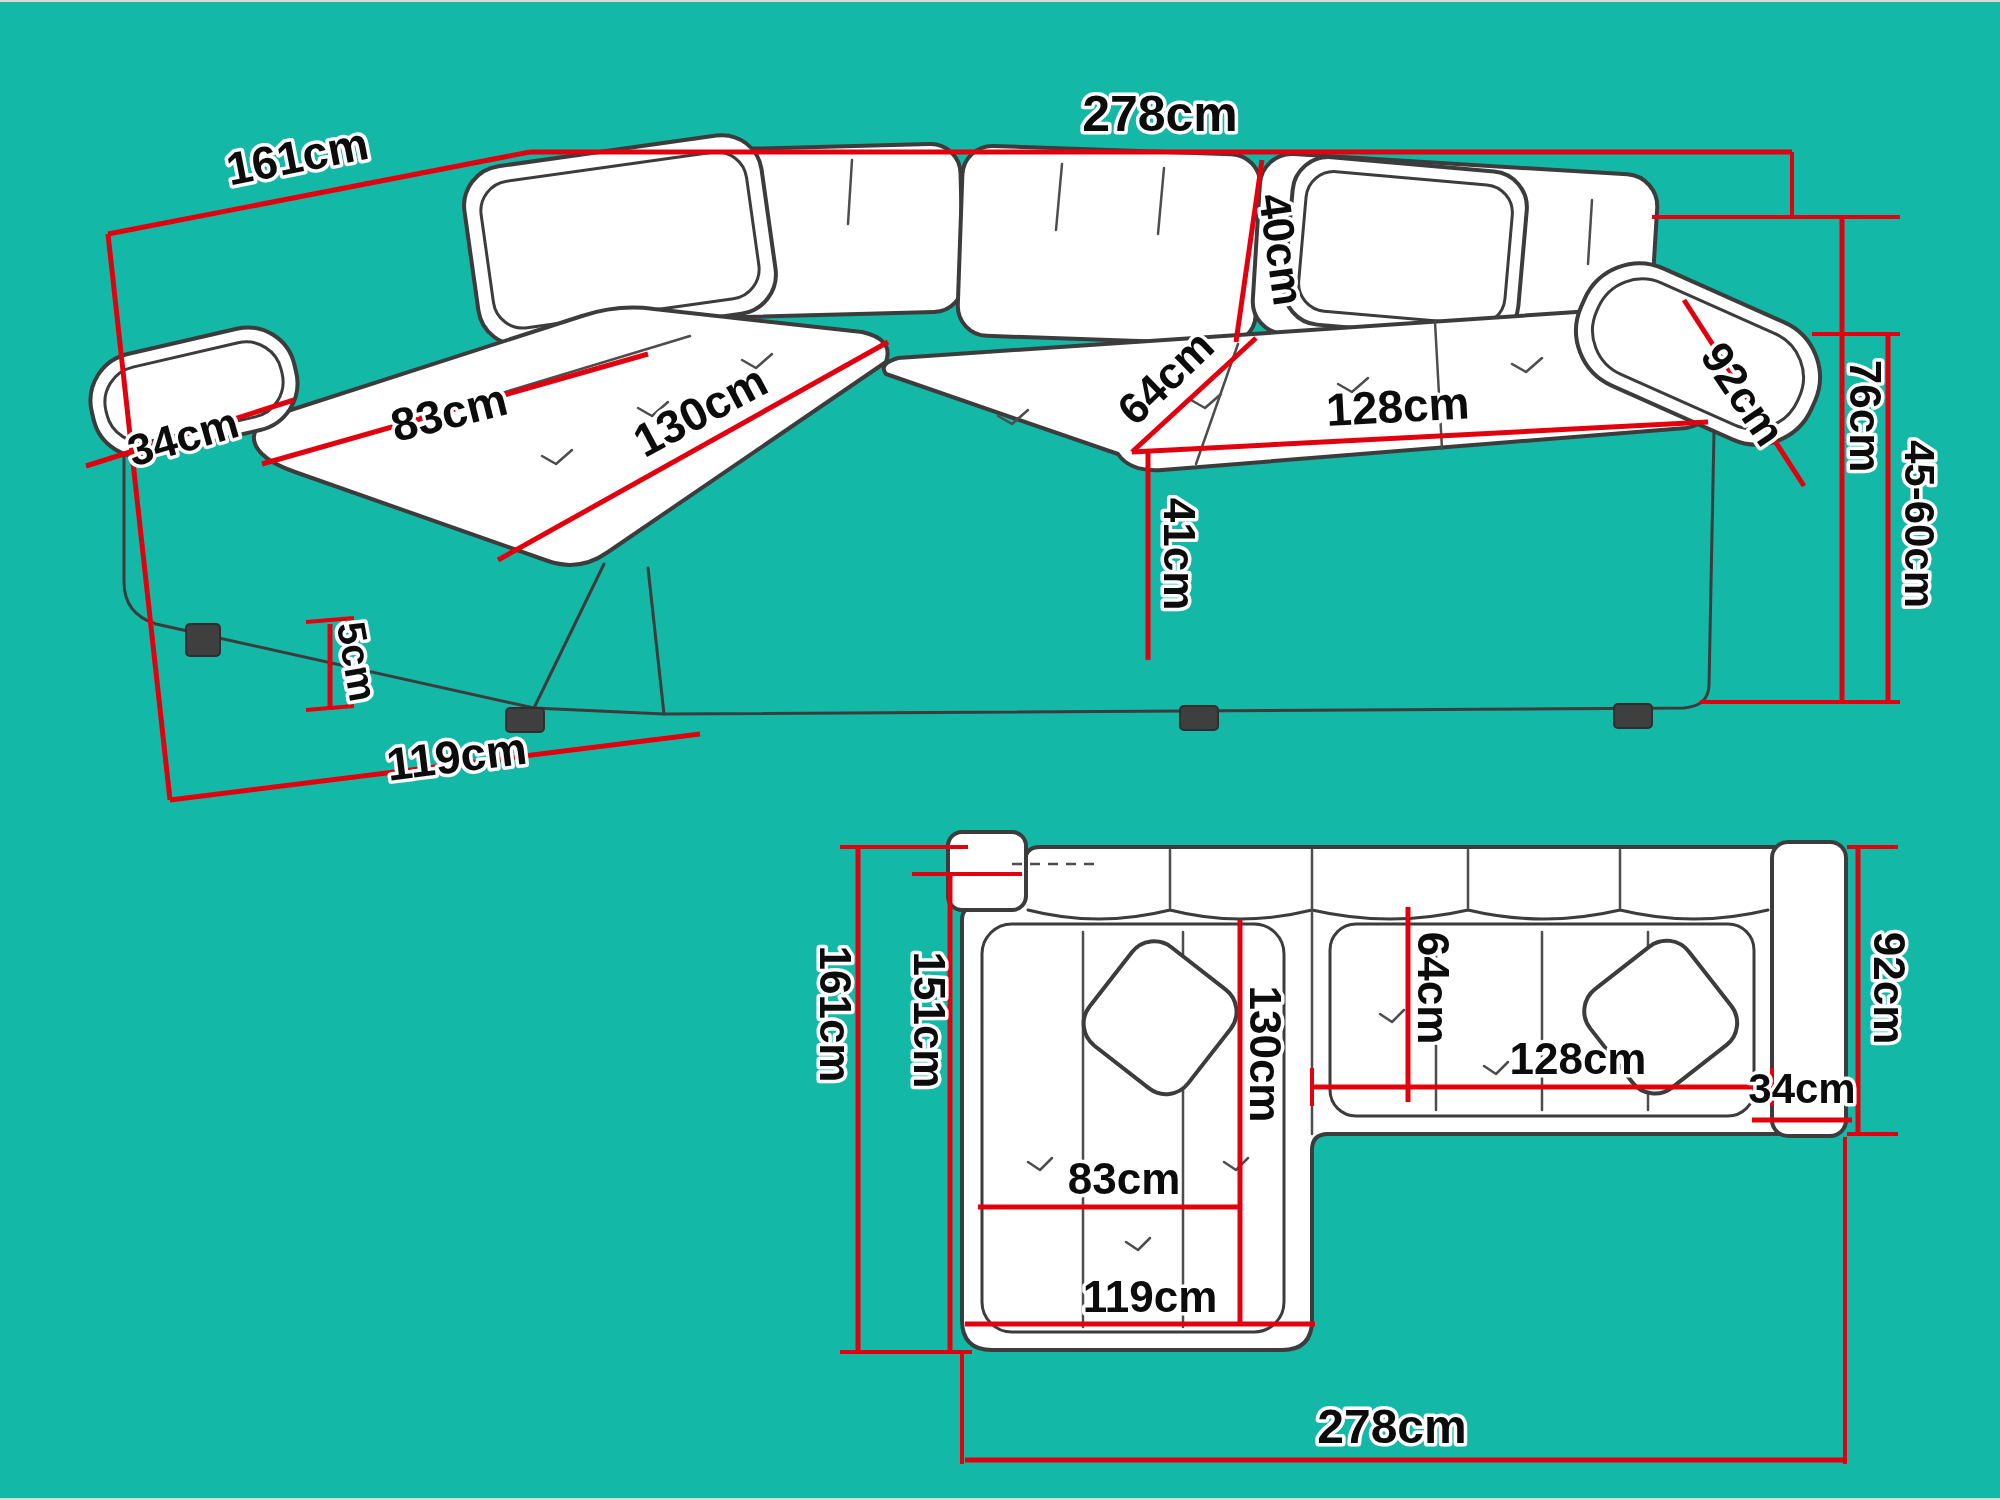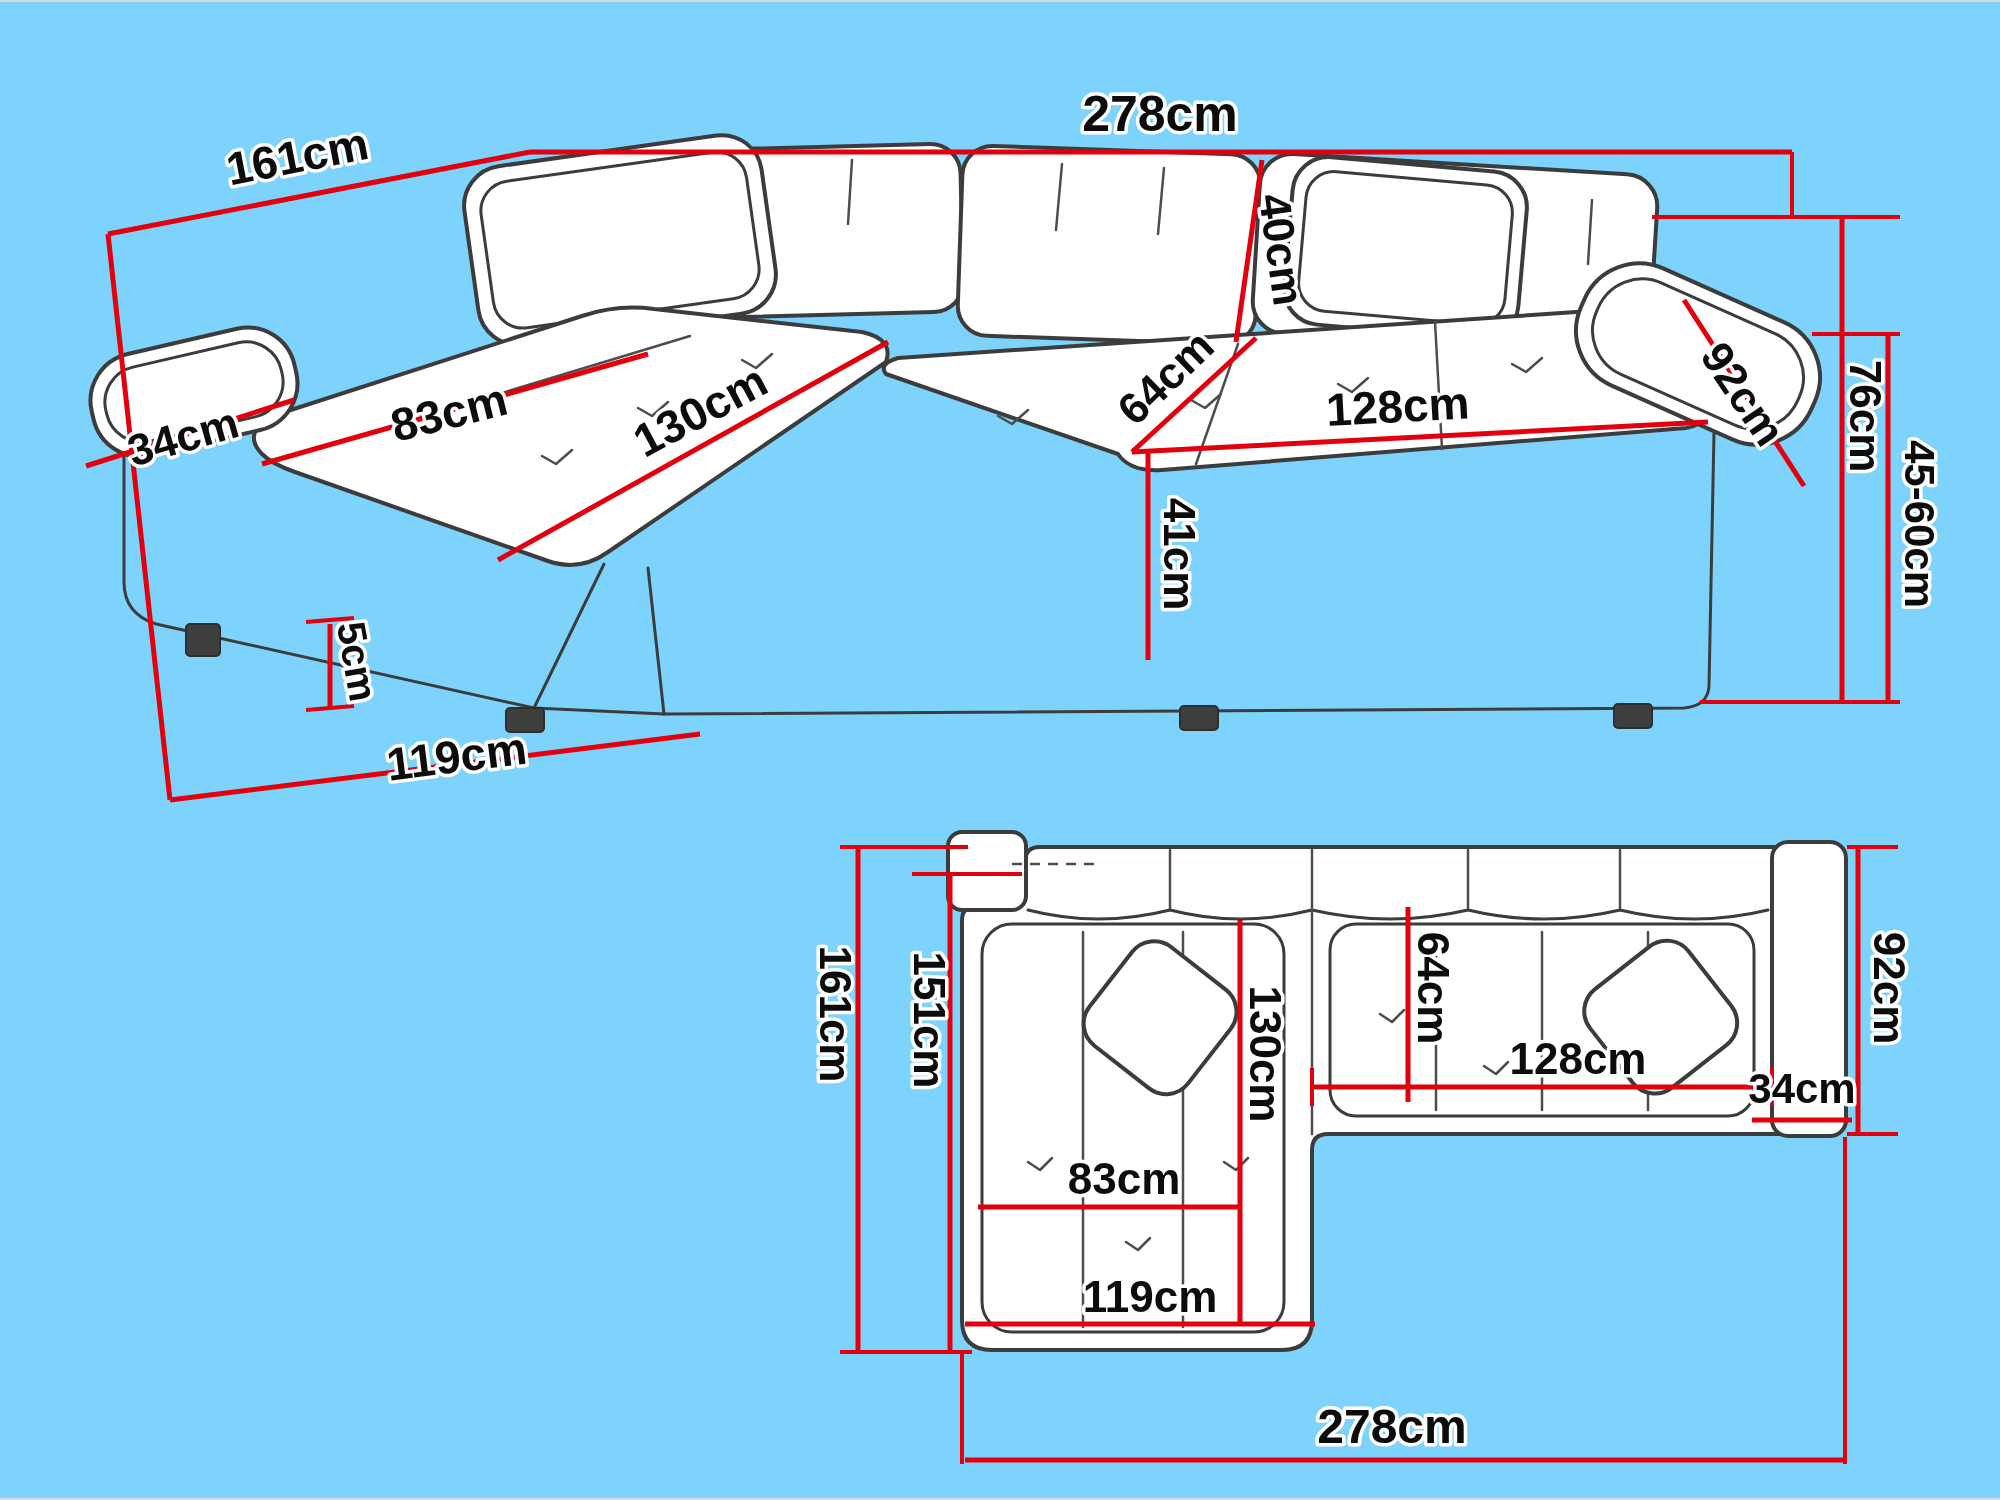--- a/index.html
+++ b/index.html
@@ -1,19 +1,19 @@
 <!DOCTYPE html>
 <html style="--accent: #e3000e;"><head>
 <meta charset="utf-8">
 <style>
   html,body{margin:0;padding:0;background:#ffffff;}
   .canvas{
     position:relative;
     width:2000px;height:1500px;
-    background:#7dd3fc;
+    background:#14b8a6;
     border-top:2px solid #d9d9d9;
     border-bottom:2px solid #d9d9d9;
     box-sizing:border-box;
     font-family:"Liberation Sans", sans-serif;
   }
   svg{display:block;}
   .outline{fill:#ffffff;stroke:#3c3c3c;stroke-width:4;stroke-linejoin:round;stroke-linecap:round;}
   .outline-thin{fill:none;stroke:#3c3c3c;stroke-width:3;stroke-linejoin:round;stroke-linecap:round;}
   .seam{fill:none;stroke:#4d4d4d;stroke-width:2.5;stroke-linecap:round;stroke-linejoin:round;}
   .hidden-edge{fill:none;stroke:#4d4d4d;stroke-width:2.5;stroke-dasharray:10 8;}

